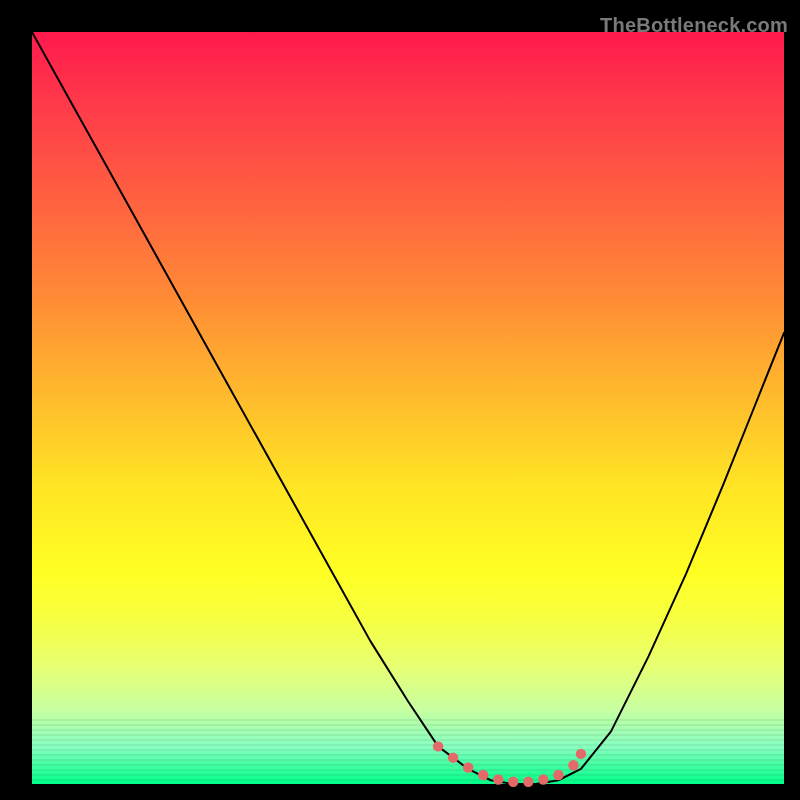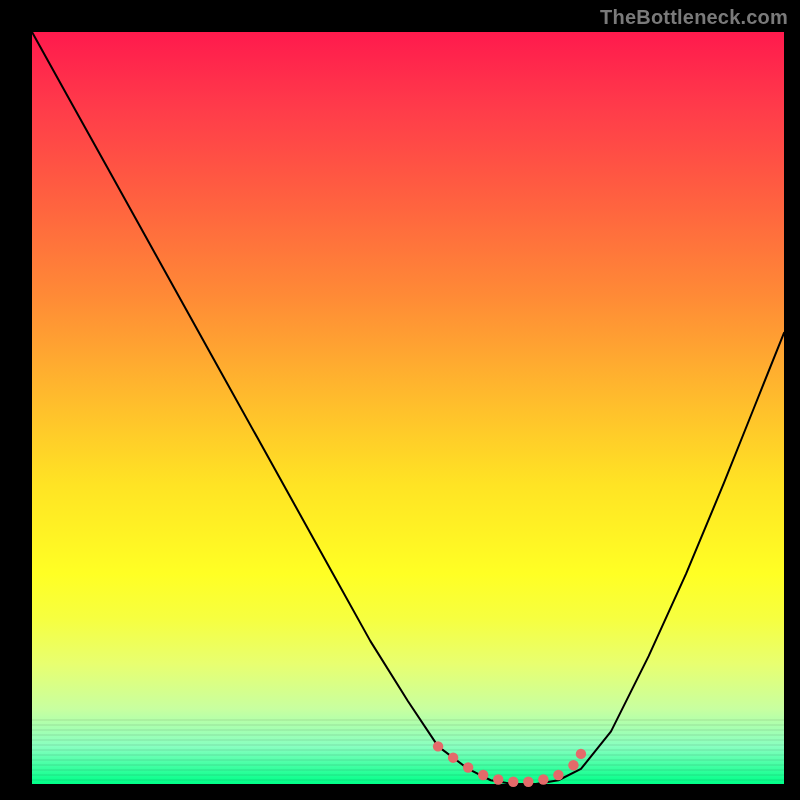--- a/index.html
+++ b/index.html
@@ -55,21 +55,21 @@
   svg.curve {
     position: absolute;
     left: 0;
     top: 0;
     width: 100%;
     height: 100%;
     overflow: visible;
   }
   .watermark {
     position: absolute;
-    top: 6px;
+    top: 14px;
     right: 12px;
     font-family: Arial, Helvetica, sans-serif;
     font-size: 20px;
     font-weight: bold;
     color: #7a7a7a;
     letter-spacing: 0.2px;
   }
 </style>
 </head>
 <body>

